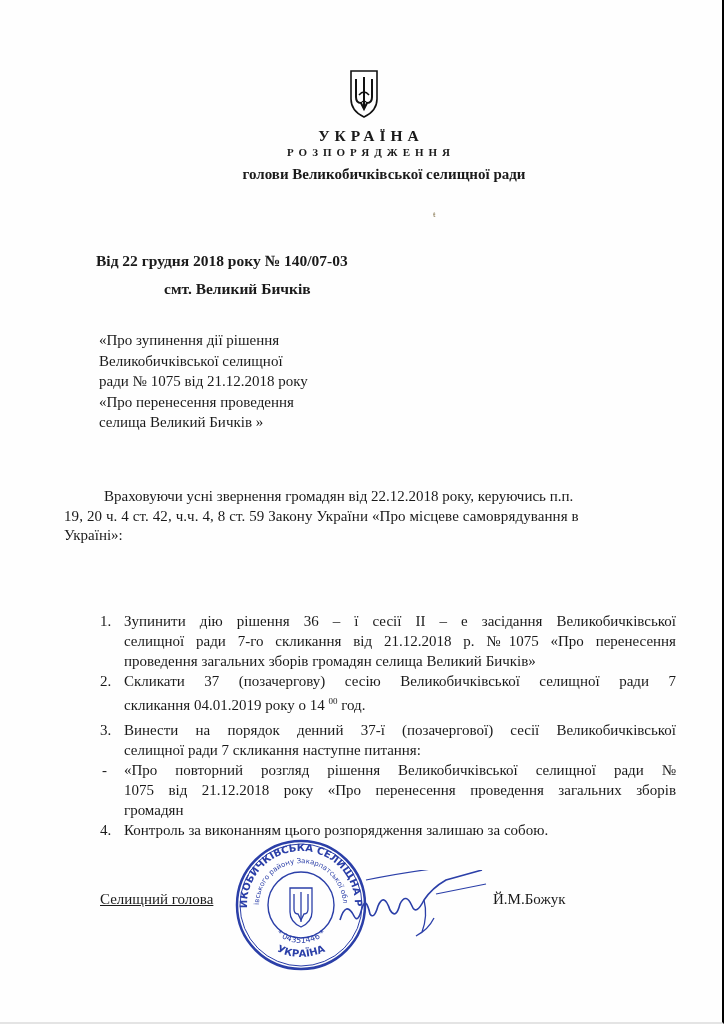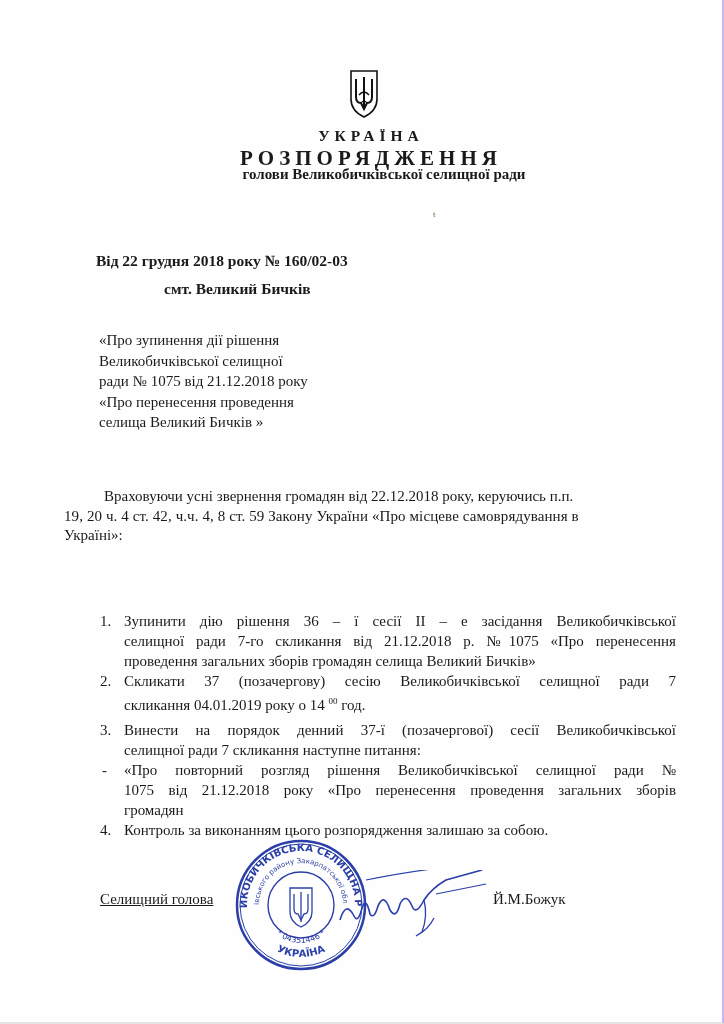--- a/index.html
+++ b/index.html
@@ -1,25 +1,25 @@
 <!DOCTYPE html>
 <html><head>
 <meta charset="utf-8">
 <style>
   html, body { margin: 0; padding: 0; }
   body {
     width: 724px; height: 1024px; background: #fefefe;
     font-family: "Liberation Serif", "DejaVu Serif", serif;
     color: #1a1a1a; position: relative; overflow: hidden;
   }
-  .page { position: absolute; inset: 0; border-right: 2px solid #c4b5fd; border-bottom: 2px solid #e4e4e4; }
+  .page { position: absolute; inset: 0; border-right: 2px solid #000000; border-bottom: 2px solid #e4e4e4; }
   .abs { position: absolute; }
   .emblem { left: 349px; top: 69px; width: 30px; height: 50px; }
   .hdr-country { left: 0; width: 724px; top: 127px; text-align: center; font-weight: bold; font-size: 15.5px; letter-spacing: 5px; padding-left: 18px; box-sizing: border-box; }
-  .hdr-title { left: 0; width: 724px; top: 146px; text-align: center; font-weight: bold; font-size: 21px; letter-spacing: 5px; padding-left: 18px; box-sizing: border-box; }
+  .hdr-title { left: 0; width: 724px; top: 146px; text-align: center; font-weight: bold; font-size: 11px; letter-spacing: 5px; padding-left: 18px; box-sizing: border-box; }
   .hdr-sub { left: 0; width: 724px; top: 166px; text-align: center; font-weight: bold; font-size: 15px; padding-left: 44px; box-sizing: border-box; }
   .speck { left: 433px; top: 209px; font-size: 9px; color: #8a7a55; }
   .date-line { left: 96px; top: 252px; font-weight: bold; font-size: 15.5px; }
   .place-line { left: 149px; top: 280px; font-weight: bold; font-size: 15.5px; margin-left: 15px; }
   .subject { left: 79px; top: 330px; font-size: 15px; line-height: 20.5px; }
   .subject div { white-space: nowrap; margin-left: 20px; }
   .preamble { left: 64px; top: 487px; width: 596px; font-size: 15px; line-height: 19.5px; }
   .preamble div { white-space: nowrap; }
   .items { left: 100px; top: 611px; width: 576px; font-size: 15px; line-height: 20px; }
   .item { position: relative; padding-left: 24px; }
@@ -44,21 +44,21 @@
     <path d="M7 10 V28 Q7 34 12 34 L15 40 L18 34 Q23 34 23 28 V10" fill="none" stroke="#111" stroke-width="2"></path>
     <path d="M10 26 Q15 20 20 26" fill="none" stroke="#111" stroke-width="1.5"></path>
     <path d="M12 34 Q15 30 18 34" fill="none" stroke="#111" stroke-width="1.2"></path>
   </svg>
 
   <div class="abs hdr-country">УКРАЇНА</div>
   <div class="abs hdr-title">РОЗПОРЯДЖЕННЯ</div>
   <div class="abs hdr-sub">голови Великобичківської селищної ради</div>
   <div class="abs speck">ŧ</div>
 
-  <div class="abs date-line">Від 22 грудня 2018 року № 160/02-03</div>
+  <div class="abs date-line">Від 22 грудня 2018 року № 140/07-03</div>
   <div class="abs place-line">смт. Великий Бичків</div>
 
   <div class="abs subject">
     <div>«Про зупинення дії рішення</div>
     <div>Великобичківської селищної</div>
     <div>ради № 1075  від 21.12.2018 року</div>
     <div>«Про перенесення проведення</div>
     <div>селища Великий Бичків »</div>
   </div>
 

